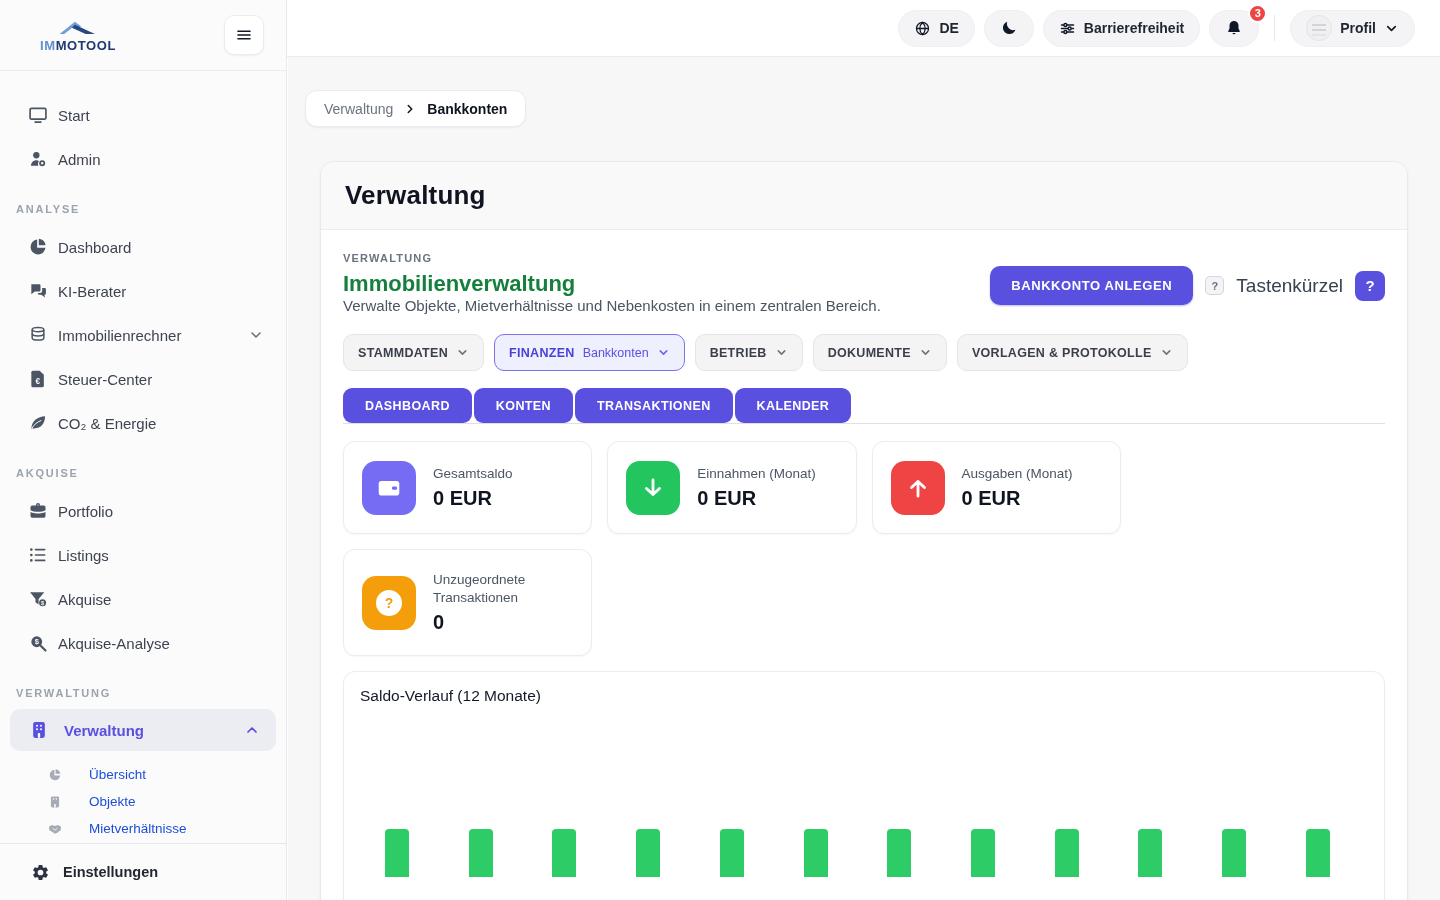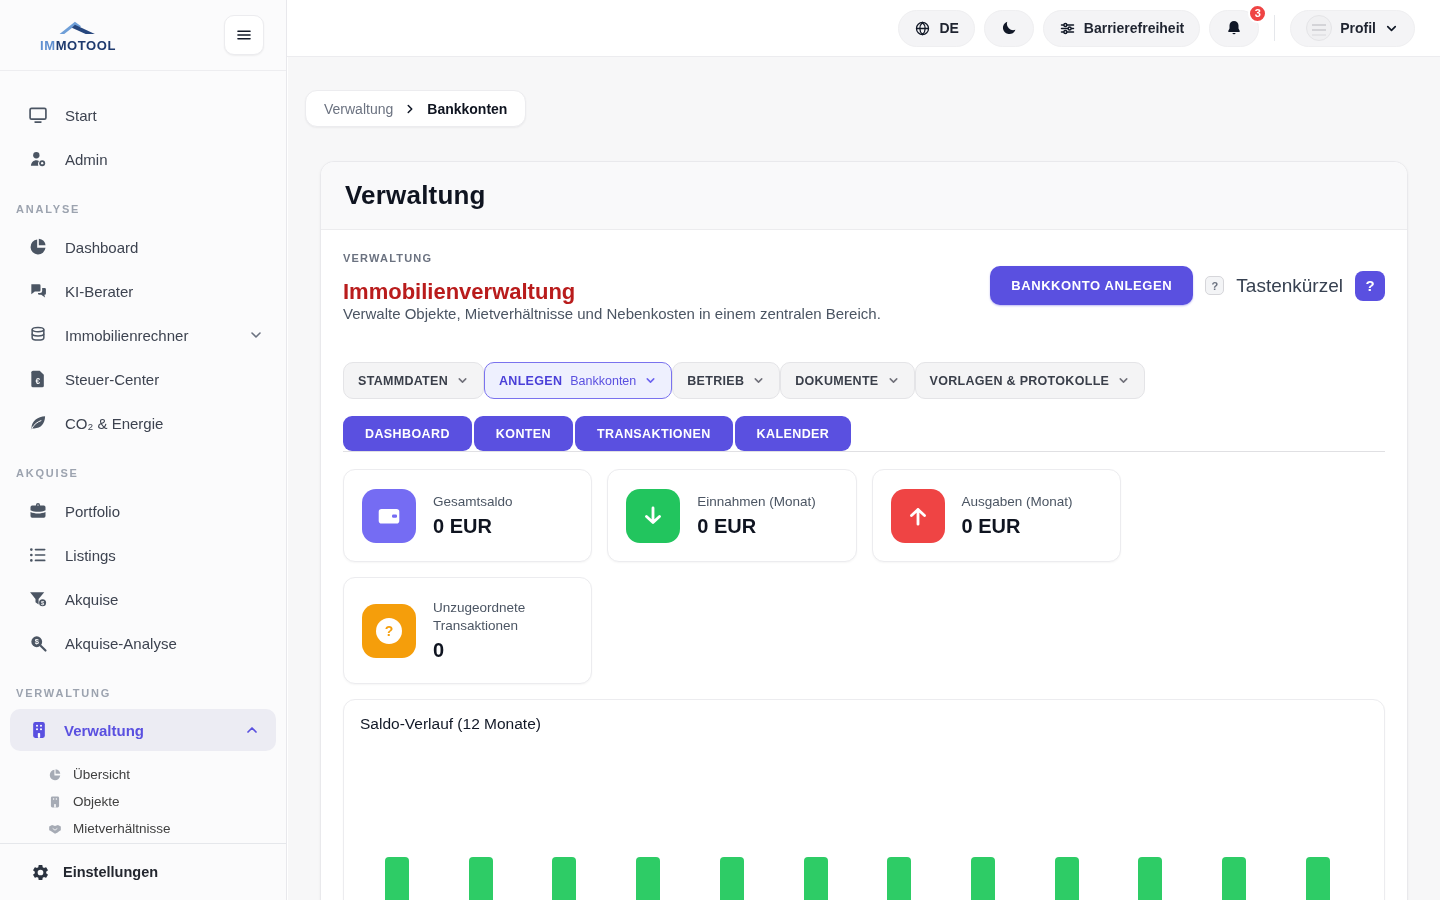--- a/index.html
+++ b/index.html
@@ -13,33 +13,33 @@
     background:#fbfbfc; border-right:1px solid #e8e8ec; display:flex; flex-direction:column; }
   .sb-head { height:71px; flex:0 0 71px; display:flex; align-items:center;
     justify-content:space-between; padding:0 22px 0 40px; border-bottom:1px solid #ededf0; }
   .logo { display:flex; flex-direction:column; align-items:center; gap:1px; }
   .logo-text { font-size:13px; font-weight:800; letter-spacing:.6px; }
   .logo-text .lt1 { color:#5f8fd0; } .logo-text .lt2 { color:#1e3a6e; }
   .menu-btn { width:40px; height:40px; background:#fff; border:1px solid #ececef;
     border-radius:10px; box-shadow:0 1px 2px rgba(0,0,0,.06); display:flex;
     align-items:center; justify-content:center; color:#111827; cursor:pointer; }
   .sb-nav { flex:1; padding-top:22px; overflow:hidden; }
-  .sb-item { display:flex; align-items:center; gap:17px; height:44px;
+  .sb-item { display:flex; align-items:center; gap:10px; height:44px;
     padding:0 20px 0 28px; color:#3d4350; font-size:15px; font-weight:500; cursor:pointer; }
   .sb-item .ic { color:#4b5563; width:20px; }
   .sb-item .grow { flex:1; }
   .sb-item .chev { color:#6b7280; }
   .sb-section { padding:22px 16px 10px 16px; font-size:11px; font-weight:700;
     letter-spacing:1.8px; color:#9ca3af; }
   .sb-active { margin:0 10px; background:#ececf3; border-radius:10px; height:42px;
     display:flex; align-items:center; gap:15px; padding:0 16px 0 19px;
     color:#5a50e0; font-weight:600; font-size:15px; cursor:pointer; }
   .sb-active .grow { flex:1; }
-  .sb-sub { display:flex; align-items:center; gap:11px; height:27px;
-    padding-left:48px; color:#404040; font-size:13.5px; font-weight:500; cursor:pointer; }
+  .sb-sub { display:flex; align-items:center; gap:27px; height:27px;
+    padding-left:48px; color:#1d4ed8; font-size:13.5px; font-weight:500; cursor:pointer; }
   .sb-sub .ic { color:#a6abb5; }
   .sb-subwrap { padding:10px 0 14px 0; }
   .sb-footer { flex:0 0 57px; border-top:1px solid #e5e7eb; display:flex;
     align-items:center; gap:13px; padding:0 24px 0 31px; font-size:14.5px;
     font-weight:600; color:#23272f; cursor:pointer; }
   .sb-footer .ic { color:#2b3340; }
 
   
   .topbar { position:fixed; left:287px; top:0; width:1153px; height:57px; background:#fff;
     border-bottom:1px solid #ececef; display:flex; align-items:center;
@@ -72,34 +72,34 @@
   .card { margin:34px 32px 0 32px; width:1088px; background:#fff;
     border:1px solid #e9e9ec; border-radius:14px; box-shadow:0 1px 3px rgba(0,0,0,.05);
     height:1200px; overflow:hidden; }
   .card-head { background:#f9f9fa; border-bottom:1px solid #ececee;
     padding:18px 24px; }
   .card-head h1 { font-size:26px; font-weight:700; color:#0f1420; letter-spacing:.2px; }
   .card-body { padding:22px; }
 
   .title-row { display:flex; justify-content:space-between; align-items:flex-start; }
   .overline { font-size:11px; font-weight:700; letter-spacing:1.2px; color:#6b7280; }
-  .h2 { font-size:22px; font-weight:600; color:#b91c1c; margin-top:15px; }
+  .h2 { font-size:22px; font-weight:600; color:#15803d; margin-top:7px; }
   .subtitle { font-size:15px; color:#4b5563; }
   .actions { display:flex; align-items:center; gap:12px; margin-top:14px; }
   .btn-primary { background:#5a50e0; color:#fff; border:none; border-radius:10px;
     padding:12px 21px; font-family:inherit; font-size:13px; font-weight:700;
     letter-spacing:.6px; cursor:pointer; box-shadow:0 1px 2px rgba(90,80,224,.4); }
   .kbd-chip { width:19px; height:19px; background:#f3f4f6; border:1px solid #d6d6da;
     border-radius:5px; color:#6b7280; font-size:11px; font-weight:700;
     display:flex; align-items:center; justify-content:center; }
   .kbd-label { font-size:19px; color:#374151; }
   .btn-help { width:30px; height:30px; background:#5a50e0; color:#fff; border:none;
     border-radius:8px; font-family:inherit; font-size:15px; font-weight:700; cursor:pointer; }
 
-  .navtabs { display:flex; margin-top:40px; }
+  .navtabs { display:flex; gap:10px; margin-top:20px; }
   .navtab { display:flex; align-items:center; gap:8px; background:#f4f4f5;
     border:1px solid #e4e4e7; border-radius:10px; padding:0 14px; height:37px;
     font-size:12.5px; font-weight:700; letter-spacing:.3px; color:#3a3f4a; cursor:pointer; }
   .navtab .chev { color:#71717a; }
   .navtab.active { background:#eef0fe; border:1.5px solid #7a72ee; color:#4a3fd8; }
   .navtab.active .chev { color:#6c63f0; }
   .navtab .sub { font-size:12.5px; font-weight:500; letter-spacing:0; color:#5a50e0; }
 
   .subtabs { display:flex; gap:2px; margin-top:17px; border-bottom:1px solid #e0e0e3; }
   .subtab { background:#5a50e0; color:#fff; border:none; border-radius:9px;
@@ -414,21 +414,21 @@
       <div class="navtabs">
         <div class="navtab">
           <span>STAMMDATEN</span>
           <span class="ic chev">
               <svg width="13" height="13" viewBox="0 0 24 24" fill="none" stroke="currentColor" stroke-width="2.8" stroke-linecap="round" stroke-linejoin="round">
                 <path d="M6 9l6 6 6-6"></path>
               </svg>
             </span>
         </div>
         <div class="navtab active">
-          <span>ANLEGEN</span>
+          <span>FINANZEN</span>
           <span class="sub">Bankkonten</span>
           <span class="ic chev">
               <svg width="13" height="13" viewBox="0 0 24 24" fill="none" stroke="currentColor" stroke-width="2.8" stroke-linecap="round" stroke-linejoin="round">
                 <path d="M6 9l6 6 6-6"></path>
               </svg>
             </span>
         </div>
         <div class="navtab">
           <span>BETRIEB</span>
           <span class="ic chev">

